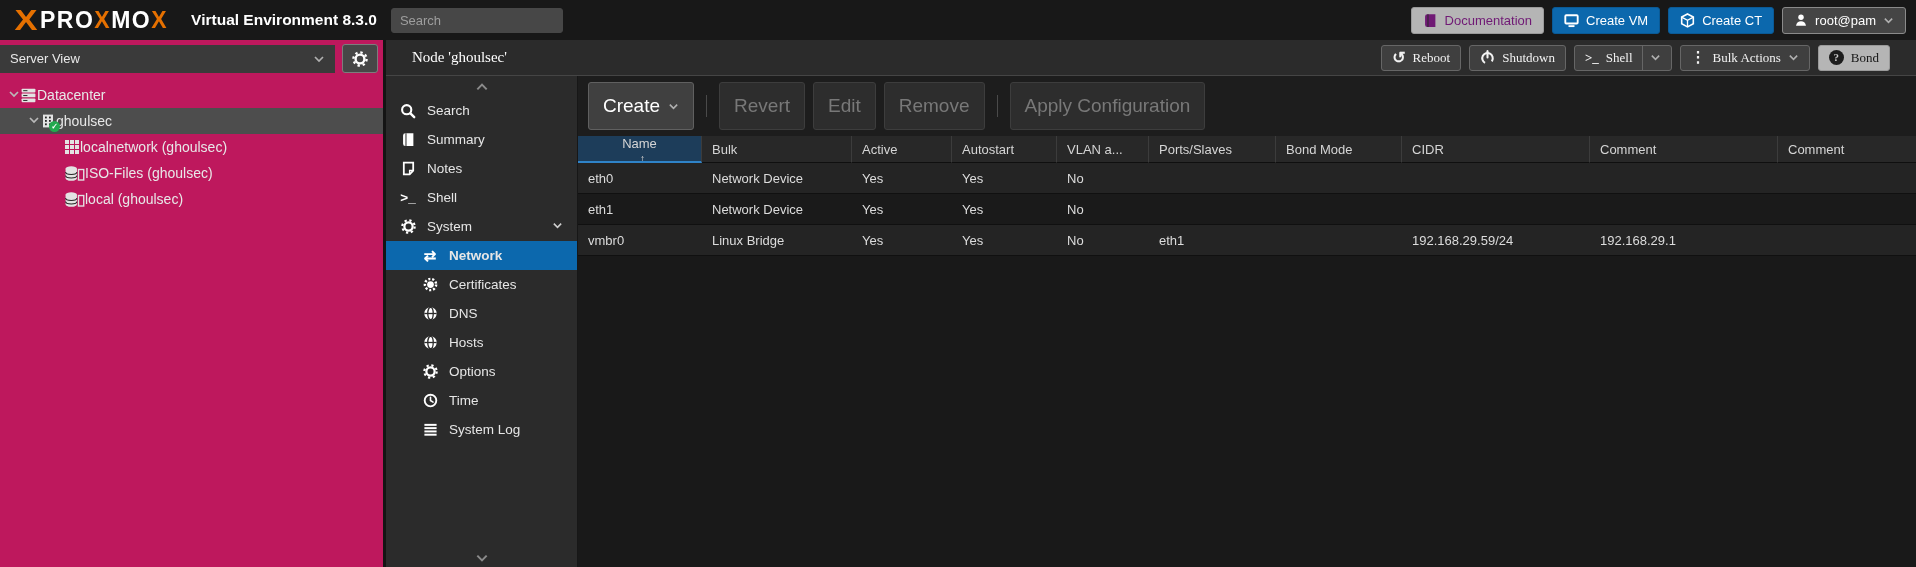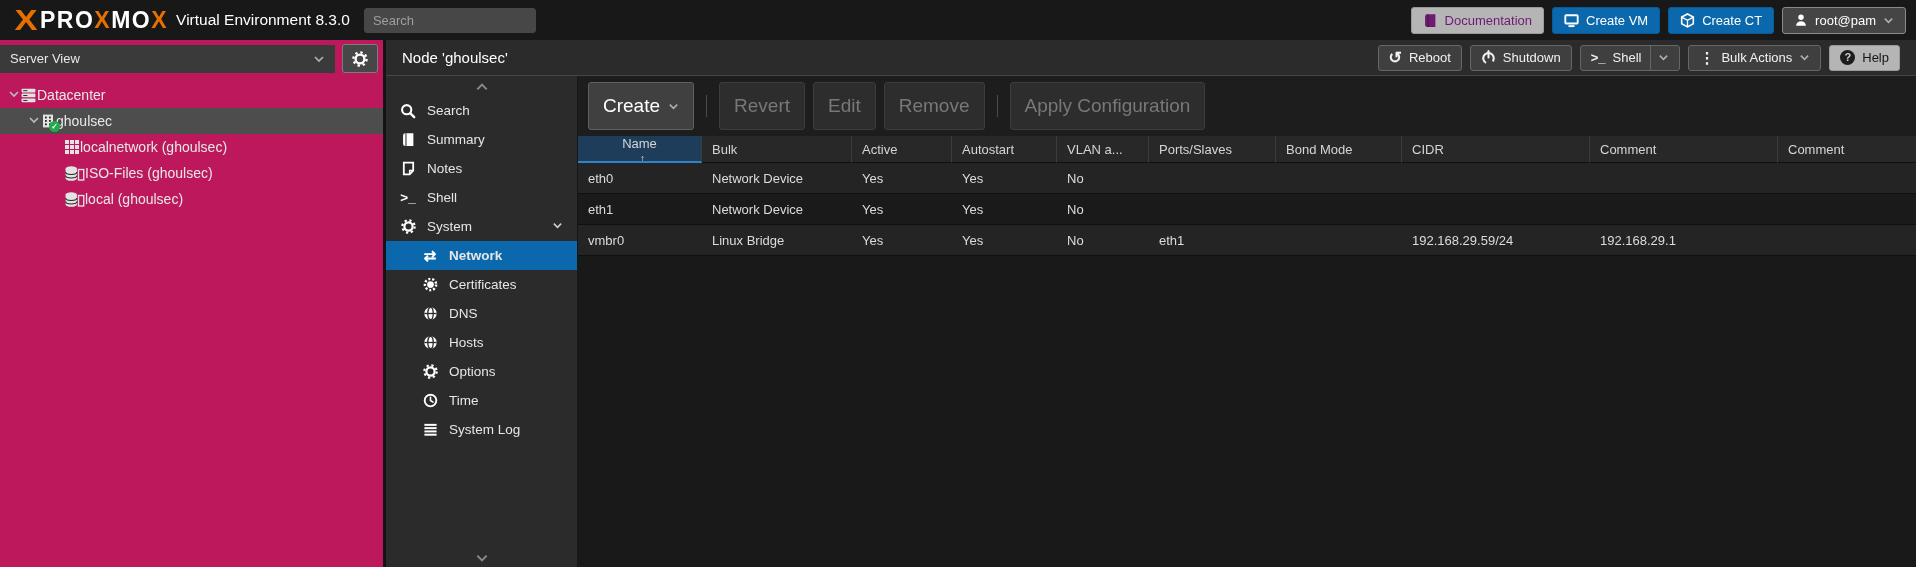--- a/index.html
+++ b/index.html
@@ -6,21 +6,21 @@
   html,body { width:1916px; height:567px; overflow:hidden; }
   body { font-family:"Liberation Sans",sans-serif; font-size:13px; color:#e6e6e6; background:#151515; }
   .app { width:1916px; height:567px; display:flex; flex-direction:column; }
 
   
   .hdr { height:40px; background:#181818; display:flex; align-items:center; padding:0 10px 0 16px; flex:0 0 auto; }
   .logo { display:flex; align-items:center; gap:4px; cursor:pointer; }
   .logo-x { color:#E57000; font-weight:bold; font-size:30px; line-height:1; transform:scaleX(1.15); }
   .wordmark { font-weight:bold; font-size:23px; letter-spacing:1.5px; color:#fff; line-height:1; }
   .wordmark .orn { color:#E57000; }
-  .subtitle { font-size:15.5px; color:#fff; margin-left:8px; }
+  .subtitle { font-size:15.5px; color:#fff; margin-left:23px;font-weight:bold; }
   .search { margin-left:14px; width:172px; height:25px; background:#474747; border:1px solid #474747; border-radius:3px; color:#ddd; padding:0 8px; font-size:13px; outline:none; }
   .search::placeholder { color:#9e9e9e; }
   .hdr-right { margin-left:auto; display:flex; gap:8px; align-items:center; }
   .hbtn { height:27px; border-radius:3px; border:1px solid transparent; display:flex; align-items:center; gap:7px; padding:0 11px; font-size:13px; font-family:inherit; cursor:pointer; }
   .hbtn-light { background:#b5b5b5; color:#701a75; border-color:#9a9a9a; }
   .hbtn-blue { background:#0C68AD; color:#fff; border-color:#0a5a96; }
   .hbtn-dark { background:#454545; color:#fff; border-color:#8a8a8a; }
 
   
   .main { flex:1; display:flex; min-height:0; }
@@ -31,21 +31,21 @@
   .gear-btn { width:36px; height:29px; background:#474747; border:1px solid #7d7d7d; border-radius:3px; color:#fff; display:flex; align-items:center; justify-content:center; cursor:pointer; }
   .tree { padding-top:5px; font-size:14px; }
   .trow { height:26px; display:flex; align-items:center; cursor:pointer; white-space:nowrap; color:#e8e8e8; }
   .trow.sel { background:#4d4d4d; }
   .caret { color:#b9b9b9; flex:0 0 auto; }
   .tic { position:relative; display:inline-flex; color:#e3e3e3; flex:0 0 auto; }
   .badge { position:absolute; right:-4px; bottom:-3px; width:11px; height:11px; border-radius:50%; background:#23a94e; color:#fff; font-size:8px; line-height:11px; text-align:center; font-weight:bold; }
 
   
   .right { flex:1; display:flex; flex-direction:column; min-width:0; }
-  .nodebar { height:36px; background:#2b2b2b; border-bottom:1px solid #454545; display:flex; align-items:center; padding:0 16px; flex:0 0 auto; }
+  .nodebar { height:36px; background:#2b2b2b; border-bottom:1px solid #454545; display:flex; align-items:center; padding:0 26px; flex:0 0 auto;font-family:Liberation Serif, serif; }
   .node-title { font-size:15px; color:#fff; }
   .nb-right { margin-left:auto; display:flex; gap:8px; align-items:center; }
   .btn { height:26px; background:#3f3f3f; border:1px solid #666; border-radius:3px; color:#f2f2f2; display:flex; align-items:center; gap:7px; padding:0 10px; font-size:13px; font-family:inherit; cursor:pointer; }
   .btn-light { background:#b5b5b5; color:#161616; border-color:#9a9a9a; }
   .split { border-left:1px solid #666; align-self:stretch; display:flex; align-items:center; padding-left:7px; margin-left:2px; }
   .qmark { width:15px; height:15px; border-radius:50%; background:#1d1d1d; color:#cfcfcf; font-size:11px; line-height:15px; text-align:center; font-weight:bold; }
 
   .panel { flex:1; display:flex; min-height:0; }
   .navcol { width:192px; flex:0 0 auto; background:#2b2b2b; border-right:1px solid #171717; display:flex; flex-direction:column; padding-top:4px; }
   .scrollchev { display:flex; justify-content:center; color:#8b8b8b; height:16px; cursor:pointer; }
@@ -327,21 +327,21 @@
             <span class="txtic" style="font-size:15px">⋮</span>
             <span>Bulk Actions</span>
             <span class="chev">
                 <svg width="11" height="11">
                   <use href="#sym-chev"></use>
                 </svg>
               </span>
           </button>
           <button class="btn btn-light">
             <span class="qmark">?</span>
-            <span>Help</span>
+            <span>Bond</span>
           </button>
         </div>
       </div>
 
       <div class="panel">
 
         <nav class="navcol">
           <span class="scrollchev up">
               <svg width="16" height="14" viewBox="0 0 12 12">
                 <use href="#sym-chev"></use>

